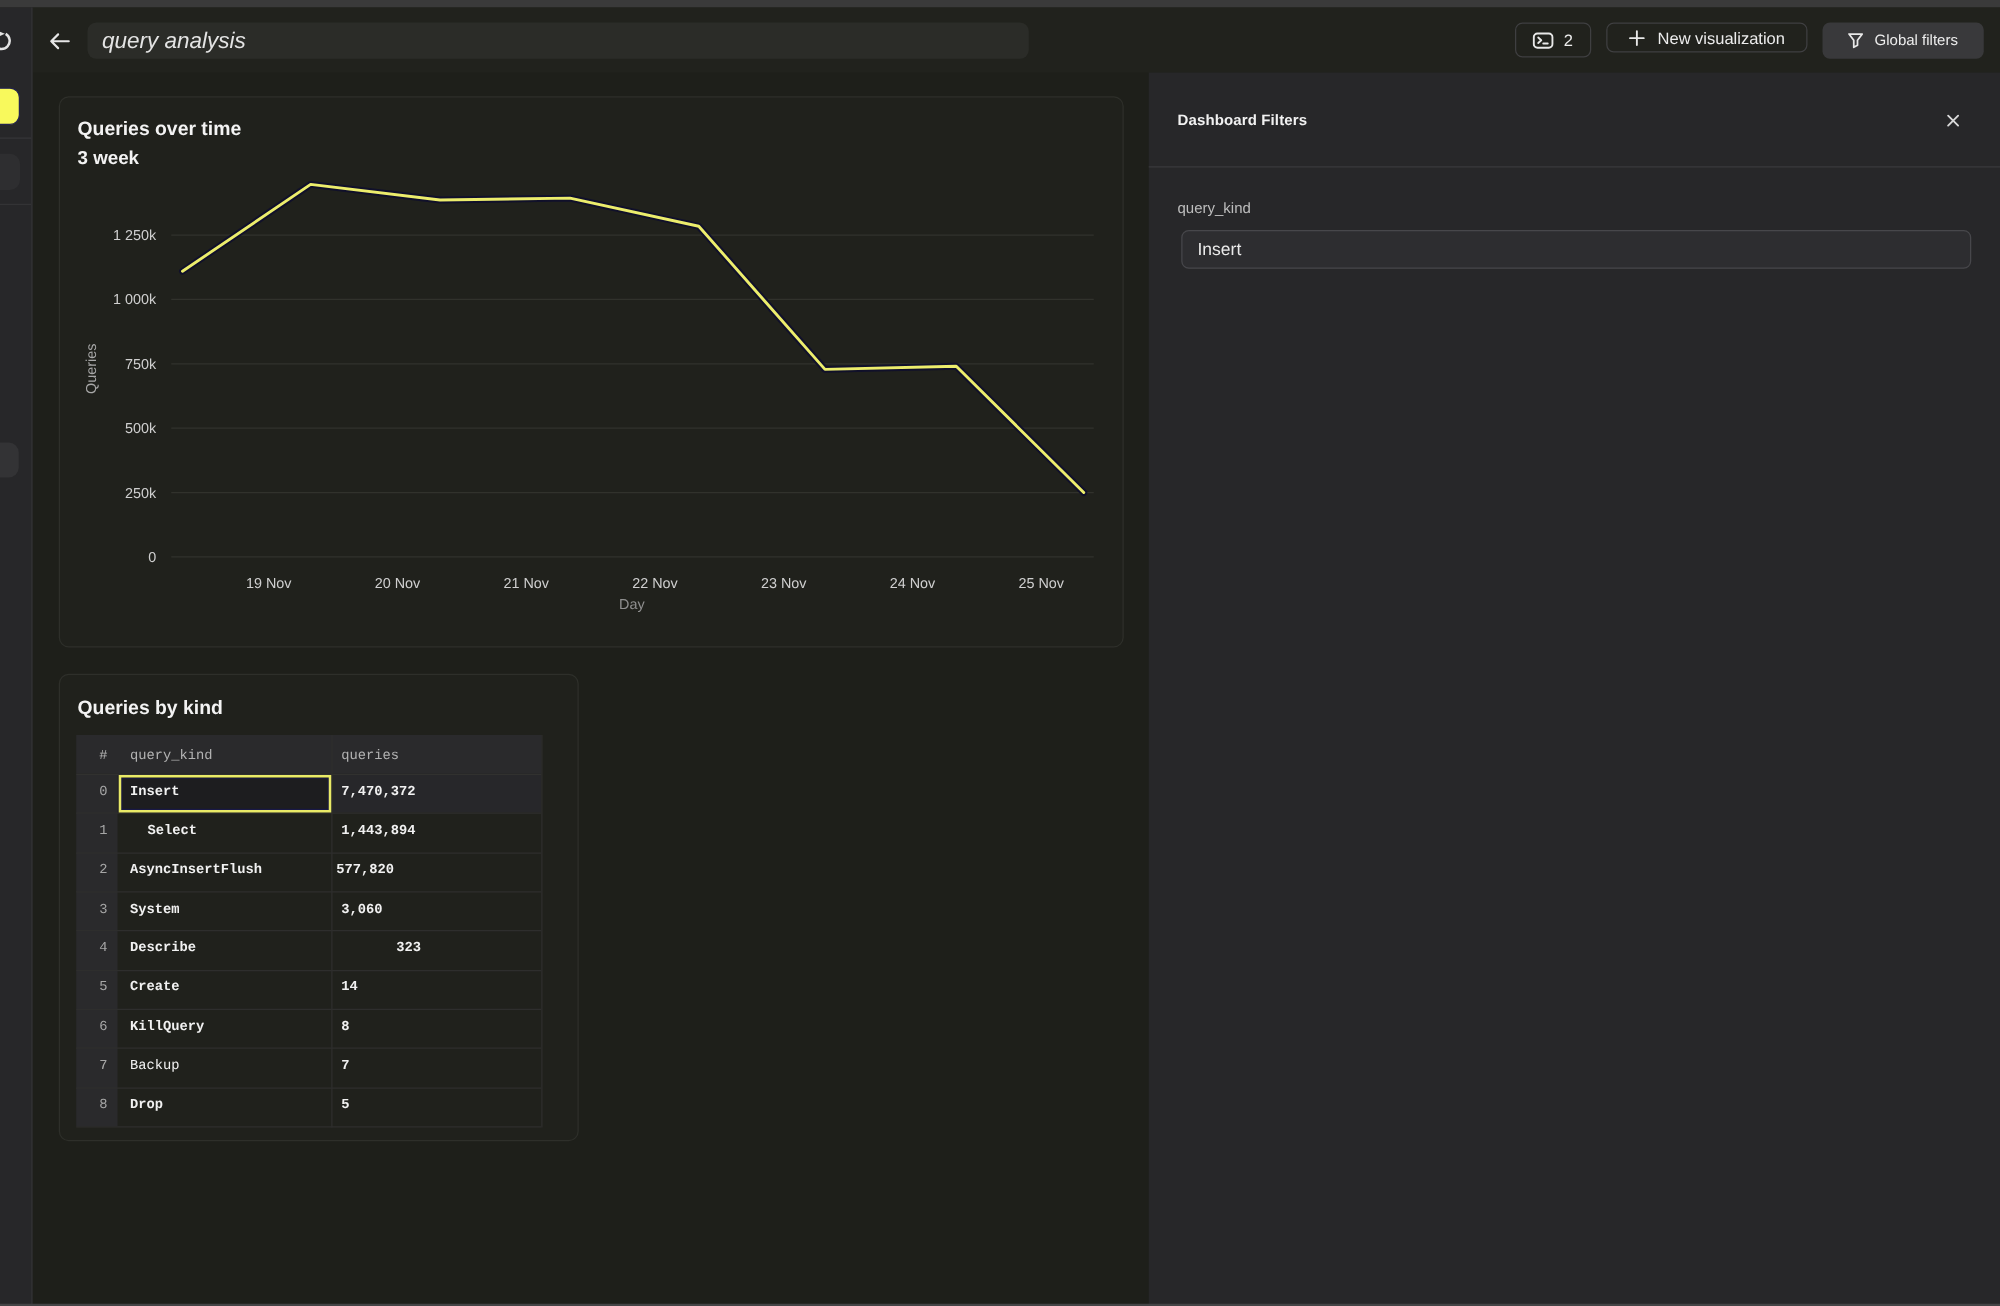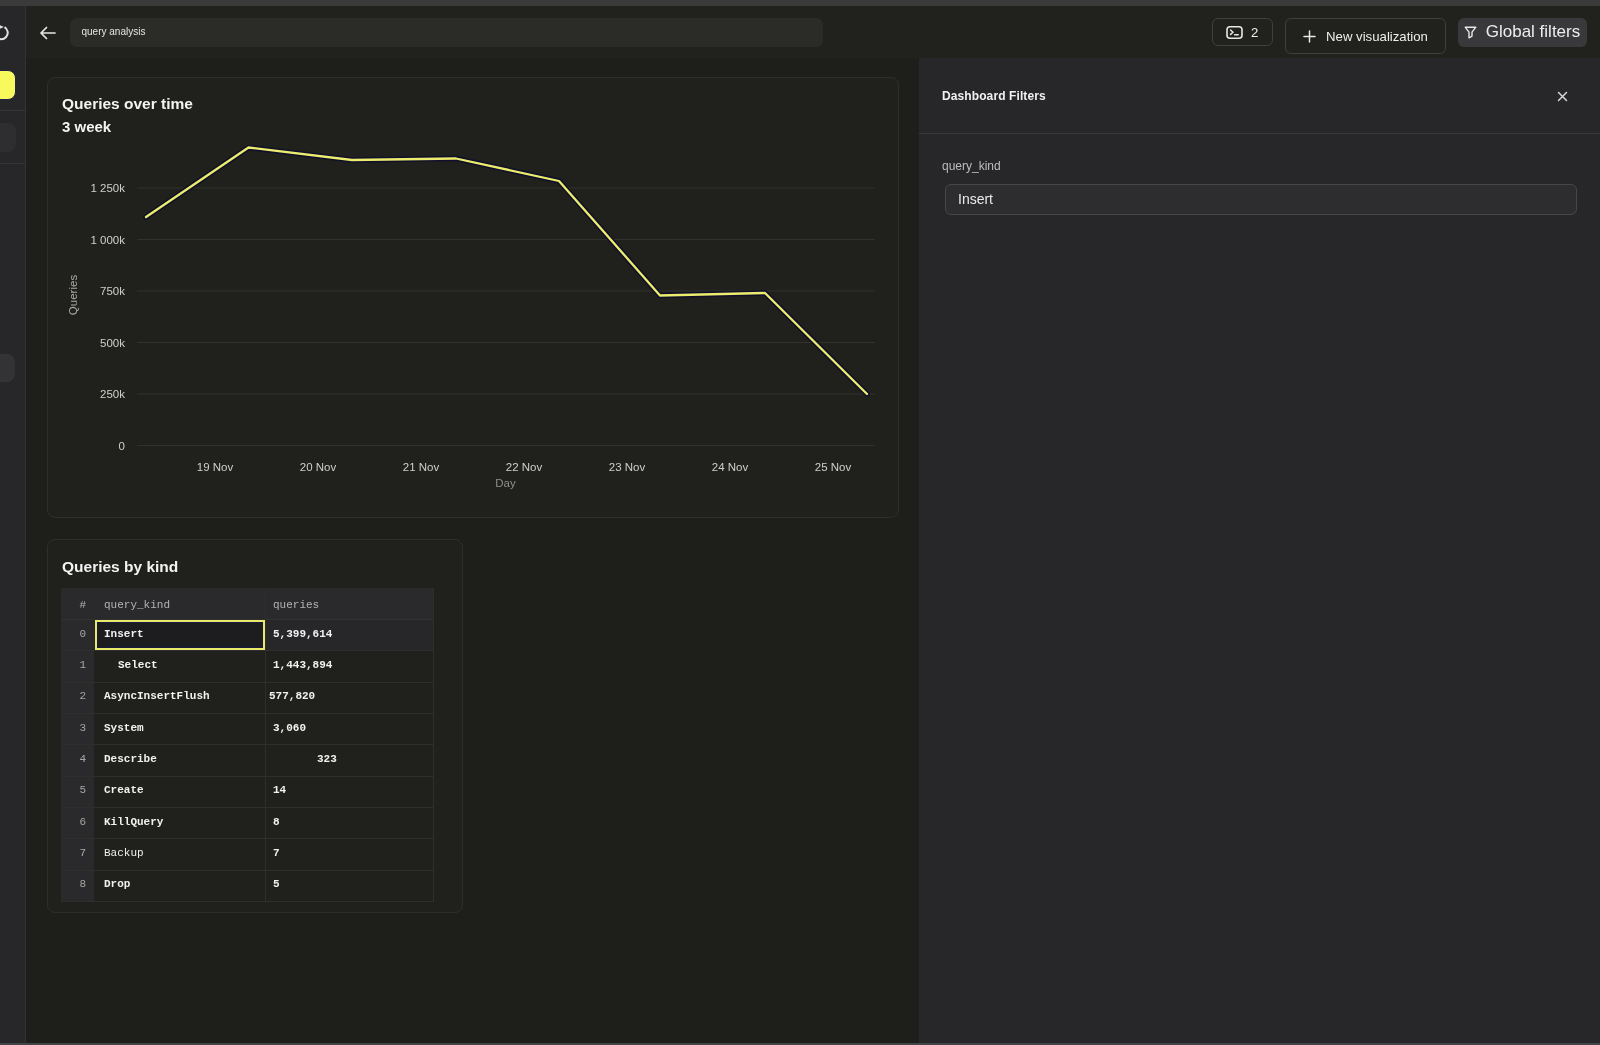--- a/index.html
+++ b/index.html
@@ -29,43 +29,43 @@
 
   <div class="abs" style="left:0;top:156.5px;width:26px;height:1px;background:#333335;"></div>
 
   <div class="abs" style="left:-11px;top:348px;width:26px;height:27.5px;border-radius:8px;background:#333335;"></div>
 </div>
 
 <svg class="abs" style="left:39px;top:25px;" width="18" height="16" viewBox="0 0 18 16" fill="none">
   <path d="M16 8 H2 M7.5 2.5 L2 8 L7.5 13.5" stroke="#e6e6e6" stroke-width="1.7" stroke-linecap="round" stroke-linejoin="round"></path>
 </svg>
 
-<div class="abs" style="left:70px;top:18px;width:753px;height:29px;border-radius:7px;background:#2b2c28;color:#e4e4e4;font-size:10px;line-height:28px;padding-left:11.5px;">query analysis</div>
+<div class="abs" style="left:70px;top:18px;width:753px;height:29px;border-radius:7px;background:#2b2c28;color:#e4e4e4;font-size:18px;line-height:28px;padding-left:11.5px;font-style:italic;">query analysis</div>
 
 <div class="abs" style="left:1212px;top:18px;width:60.5px;height:28px;border-radius:6px;border:1px solid #3f3f41;display:flex;align-items:center;justify-content:center;gap:8px;">
   <svg width="17" height="15" viewBox="0 0 17 15" fill="none">
     <rect x="1" y="1.8" width="15" height="11.4" rx="3" stroke="#e8e8e8" stroke-width="1.6"></rect>
     <path d="M4.6 5 L7 7.2 L4.6 9.4" stroke="#e8e8e8" stroke-width="1.5" stroke-linecap="round" stroke-linejoin="round"></path>
     <path d="M8.6 9.8 H12.2" stroke="#e8e8e8" stroke-width="1.5" stroke-linecap="round"></path>
   </svg>
   <span style="color:#ededed;font-size:13.2px;">2</span>
 </div>
 
-<div class="abs" style="left:1285px;top:18px;width:161px;height:36px;border-radius:6px;border:1px solid #3f3f41;display:flex;align-items:center;justify-content:center;gap:10px;">
+<div class="abs" style="left:1285px;top:18px;width:161px;height:24px;border-radius:6px;border:1px solid #3f3f41;display:flex;align-items:center;justify-content:center;gap:10px;">
   <svg width="13" height="13" viewBox="0 0 13 13" fill="none">
     <path d="M6.5 1 V12 M1 6.5 H12" stroke="#e8e8e8" stroke-width="1.5" stroke-linecap="round"></path>
   </svg>
   <span style="color:#ededed;font-size:13.2px;">New visualization</span>
 </div>
 
 <div class="abs" style="left:1457.5px;top:18px;width:129px;height:28.5px;border-radius:6px;background:#39393b;display:flex;align-items:center;justify-content:center;gap:9px;">
   <svg width="13" height="13" viewBox="0 0 13 13" fill="none">
     <path d="M1.2 1.2 H11.8 L8 6.2 V10.2 L5 11.8 V6.2 Z" stroke="#e8e8e8" stroke-width="1.4" stroke-linejoin="round"></path>
   </svg>
-  <span style="color:#ededed;font-size:17px;">Global filters</span>
+  <span style="color:#ededed;font-size:12px;">Global filters</span>
 </div>
 
 <div class="abs" style="left:47px;top:77px;width:852px;height:441px;background:#20211c;border:1px solid #2e2f2a;border-radius:8px;"></div>
 <div class="abs" style="left:62px;top:95px;color:#f3f3f3;font-size:15.5px;font-weight:bold;">Queries over time</div>
 <div class="abs" style="left:62px;top:118px;color:#f3f3f3;font-size:15px;font-weight:bold;">3 week</div>
 <svg class="abs" style="left:47px;top:77px;" width="852" height="441" viewBox="0 0 852 441" fill="none">
 
   <g stroke="#31322c" stroke-width="1">
     <line x1="90" y1="111" x2="828" y2="111"></line>
     <line x1="90" y1="162.5" x2="828" y2="162.5"></line>
@@ -125,21 +125,21 @@
 
 <div class="abs" style="left:61px;top:589.5px;width:372px;height:314px;font-family:'Liberation Mono', monospace;font-size:11px;">
   <div class="abs" style="left:0;top:0;width:25px;text-align:right;line-height:31.3px;color:#b3b3b3;">#</div>
   <div class="abs" style="left:43px;top:0;line-height:31.3px;color:#b3b3b3;">query_kind</div>
   <div class="abs" style="left:212px;top:0;line-height:31.3px;color:#b3b3b3;">queries</div>
 </div>
 <div id="rows">
     <div class="abs" style="left:61px;top:618.8px;width:372px;height:31.33px;font-family:'Liberation Mono', monospace;font-size:11px;line-height:31.33px;">
       <div class="abs" style="left:0;top:0;width:25px;text-align:right;color:#a6a6a6;">0</div>
       <div class="abs" style="left:43px;top:0;color:#f1f1f1;font-weight:bold;">Insert</div>
-      <div class="abs" style="left:212px;top:0;color:#f1f1f1;font-weight:bold;">5,399,614</div>
+      <div class="abs" style="left:212px;top:0;color:#f1f1f1;font-weight:bold;">7,470,372</div>
     </div>
     <div class="abs" style="left:61px;top:650.13px;width:372px;height:31.33px;font-family:'Liberation Mono', monospace;font-size:11px;line-height:31.33px;">
       <div class="abs" style="left:0;top:0;width:25px;text-align:right;color:#a6a6a6;">1</div>
       <div class="abs" style="left:37px;top:0;color:#f1f1f1;font-weight:bold;margin-left:20px;">Select</div>
       <div class="abs" style="left:212px;top:0;color:#f1f1f1;font-weight:bold;">1,443,894</div>
     </div>
     <div class="abs" style="left:61px;top:681.4599999999999px;width:372px;height:31.33px;font-family:'Liberation Mono', monospace;font-size:11px;line-height:31.33px;">
       <div class="abs" style="left:0;top:0;width:25px;text-align:right;color:#a6a6a6;">2</div>
       <div class="abs" style="left:43px;top:0;color:#f1f1f1;font-weight:bold;">AsyncInsertFlush</div>
       <div class="abs" style="left:208px;top:0;color:#f1f1f1;font-weight:bold;">577,820</div>

